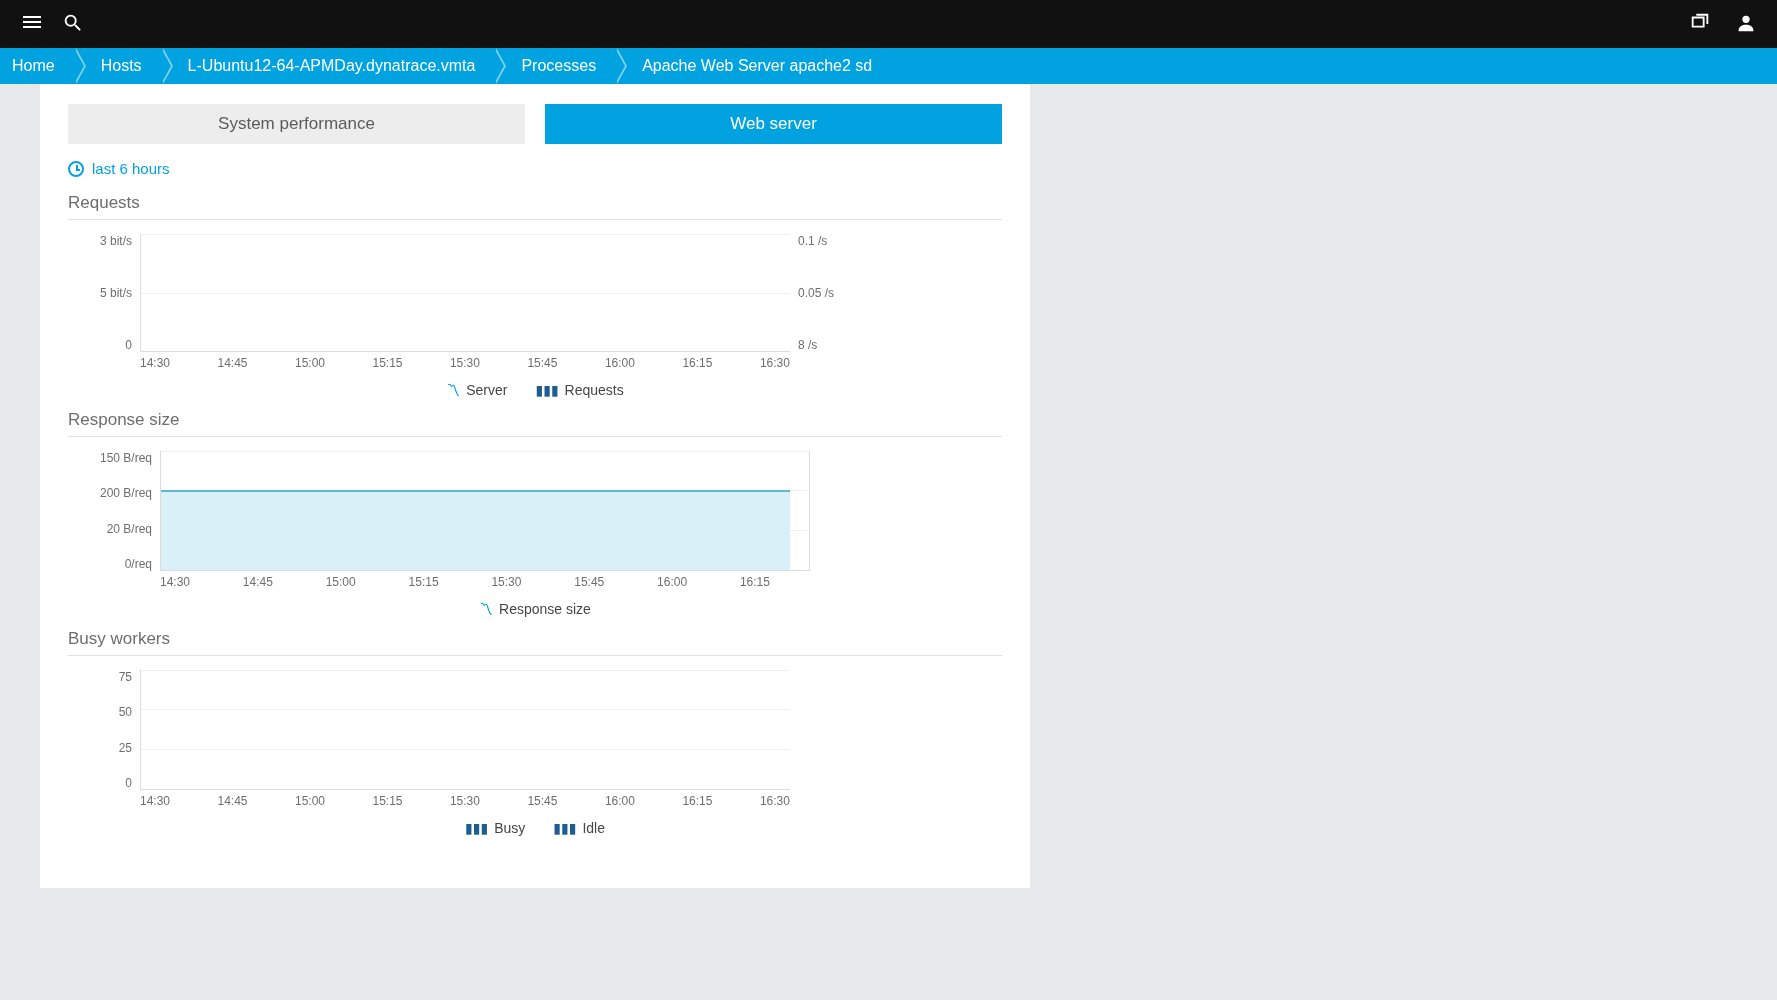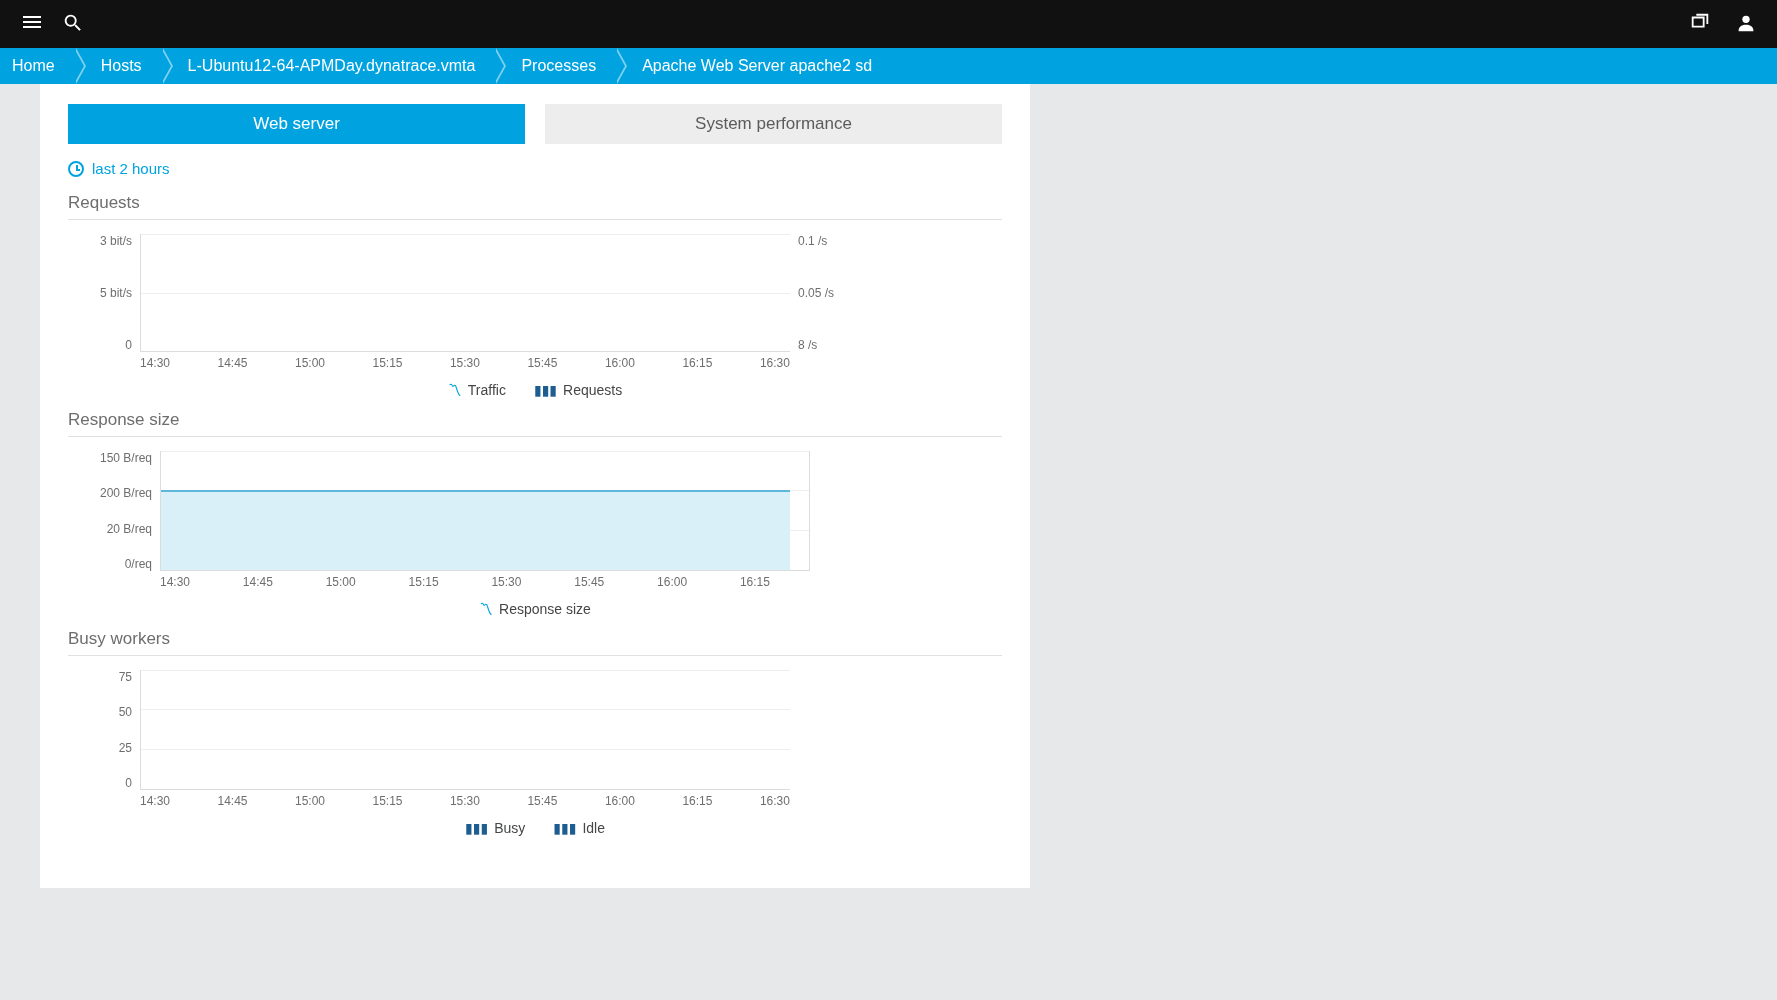--- a/index.html
+++ b/index.html
@@ -112,27 +112,27 @@
     </div>
   <div class="crumb">
       <span>Apache Web Server apache2 sd</span>
     </div>
 </div>
 
 <div class="main">
   <div class="card">
 
     <div class="tabrow">
+      <div class="tab inactive">System performance</div>
       <div class="tab active">Web server</div>
-      <div class="tab inactive">System performance</div>
     </div>
 
     <div class="timerange">
       <span class="clock-icon"></span>
-      <span>last 2 hours</span>
+      <span>last 6 hours</span>
     </div>
 
     <div class="section-title">Requests</div>
     <hr class="section-hr">
     <div class="chart-row">
       <div class="chart-axes">
         <div class="y-left-labels" style="width:72px;height:118px;">
           <span>3 bit/s</span>
           <span>5 bit/s</span>
           <span>0</span>
@@ -213,21 +213,21 @@
         </div>
         <div class="y-right-labels" style="width:60px;height:118px;">
           <span>0.1 /s</span>
           <span>0.05 /s</span>
           <span>8 /s</span>
         </div>
       </div>
       <div class="legend">
         <span class="lg-item">
             <span class="lg-line">〽</span>
-            <span>Traffic</span>
+            <span>Server</span>
           </span>
         <span class="lg-item">
             <span class="lg-bar">▮▮▮</span>
             <span>Requests</span>
           </span>
       </div>
     </div>
 
     <div class="section-title">Response size</div>
     <hr class="section-hr">

